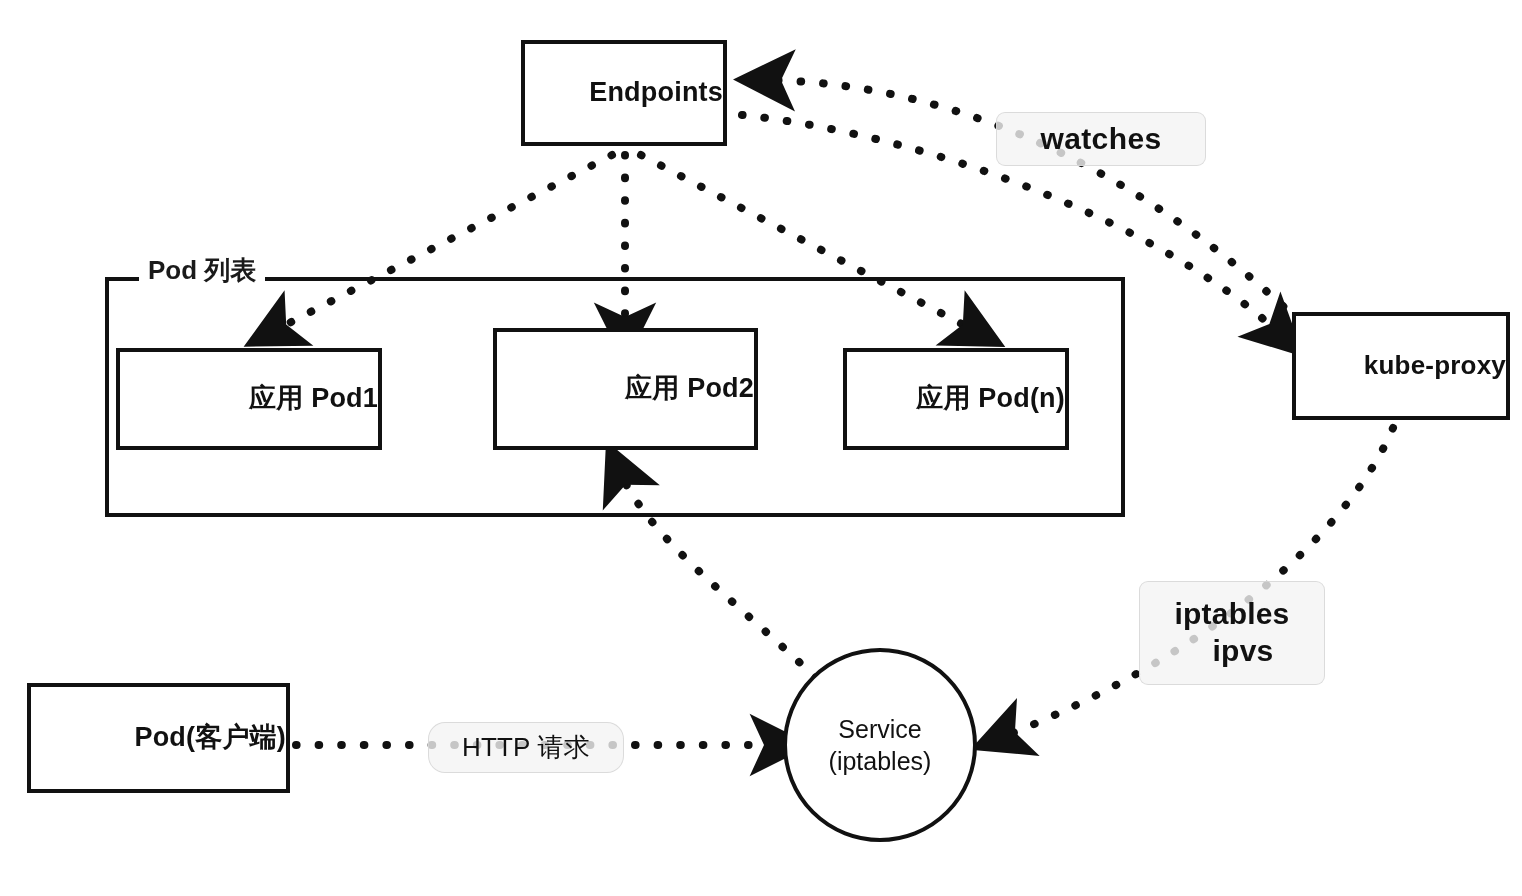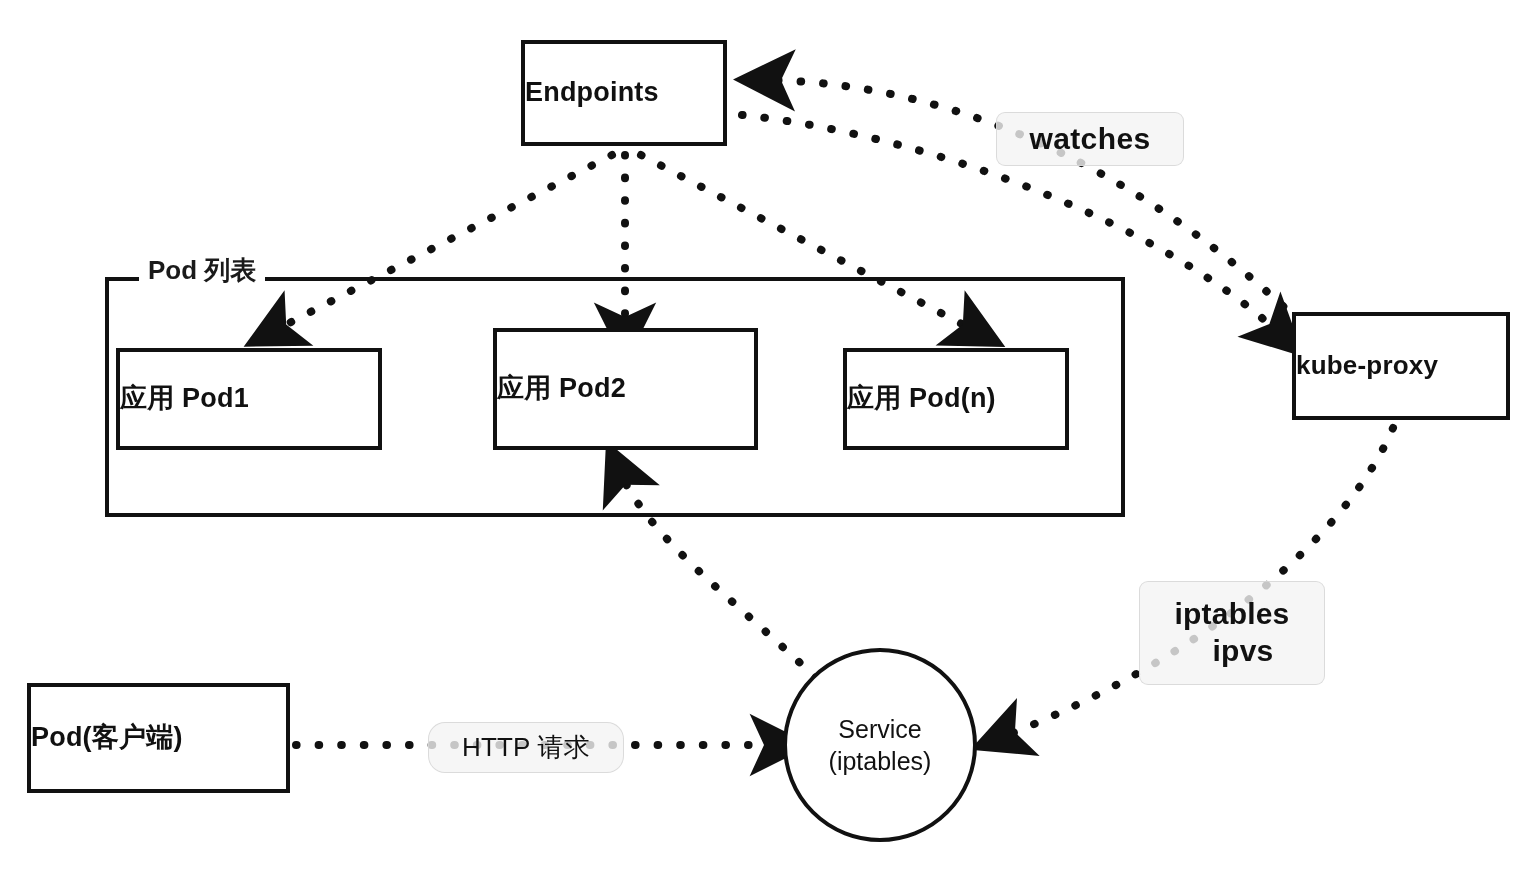--- a/index.html
+++ b/index.html
@@ -12,21 +12,21 @@
 
   
   #edges{position:absolute;left:0;top:0;width:1522px;height:896px;}
 
   
   .node{
     position:absolute;
     box-sizing:border-box;
     background:#ffffff;
     border:4px solid #111111;
-    display:flex;align-items:center;justify-content:flex-start;
+    display:flex;align-items:center;justify-content:flex-end;
     color:#111111;
     font-weight:700;
     letter-spacing:.2px;
     text-align:center;
     line-height:1.15;
   }
   #endpoints-node{left:521px;top:40px;width:206px;height:106px;font-size:27px;}
   #pod1-node{left:116px;top:348px;width:266px;height:102px;font-size:27px;}
   #pod2-node{left:493px;top:328px;width:265px;height:122px;font-size:27px;}
   #podn-node{left:843px;top:348px;width:226px;height:102px;font-size:27px;}
@@ -65,21 +65,21 @@
     box-sizing:border-box;
     background:rgba(244,244,244,0.80);
     border:1px solid rgba(215,215,215,0.85);
     border-radius:9px;
     color:#111111;
     display:flex;flex-direction:column;align-items:center;justify-content:center;
     text-align:center;
     white-space:nowrap;
   }
   #watches-label{
-    left:996px;top:112px;width:188px;height:54px;
+    left:996px;top:112px;width:210px;height:54px;
     font-size:30px;font-weight:700;letter-spacing:.4px;
   }
   #iptables-label{
     left:1139px;top:581px;width:186px;height:104px;
     font-size:30px;font-weight:700;letter-spacing:.2px;line-height:1.22;
   }
   #iptables-label .l2{padding-left:22px;}
   #http-label{
     left:428px;top:722px;width:196px;height:51px;
     font-size:26px;font-weight:400;letter-spacing:.2px;border-radius:17px;

